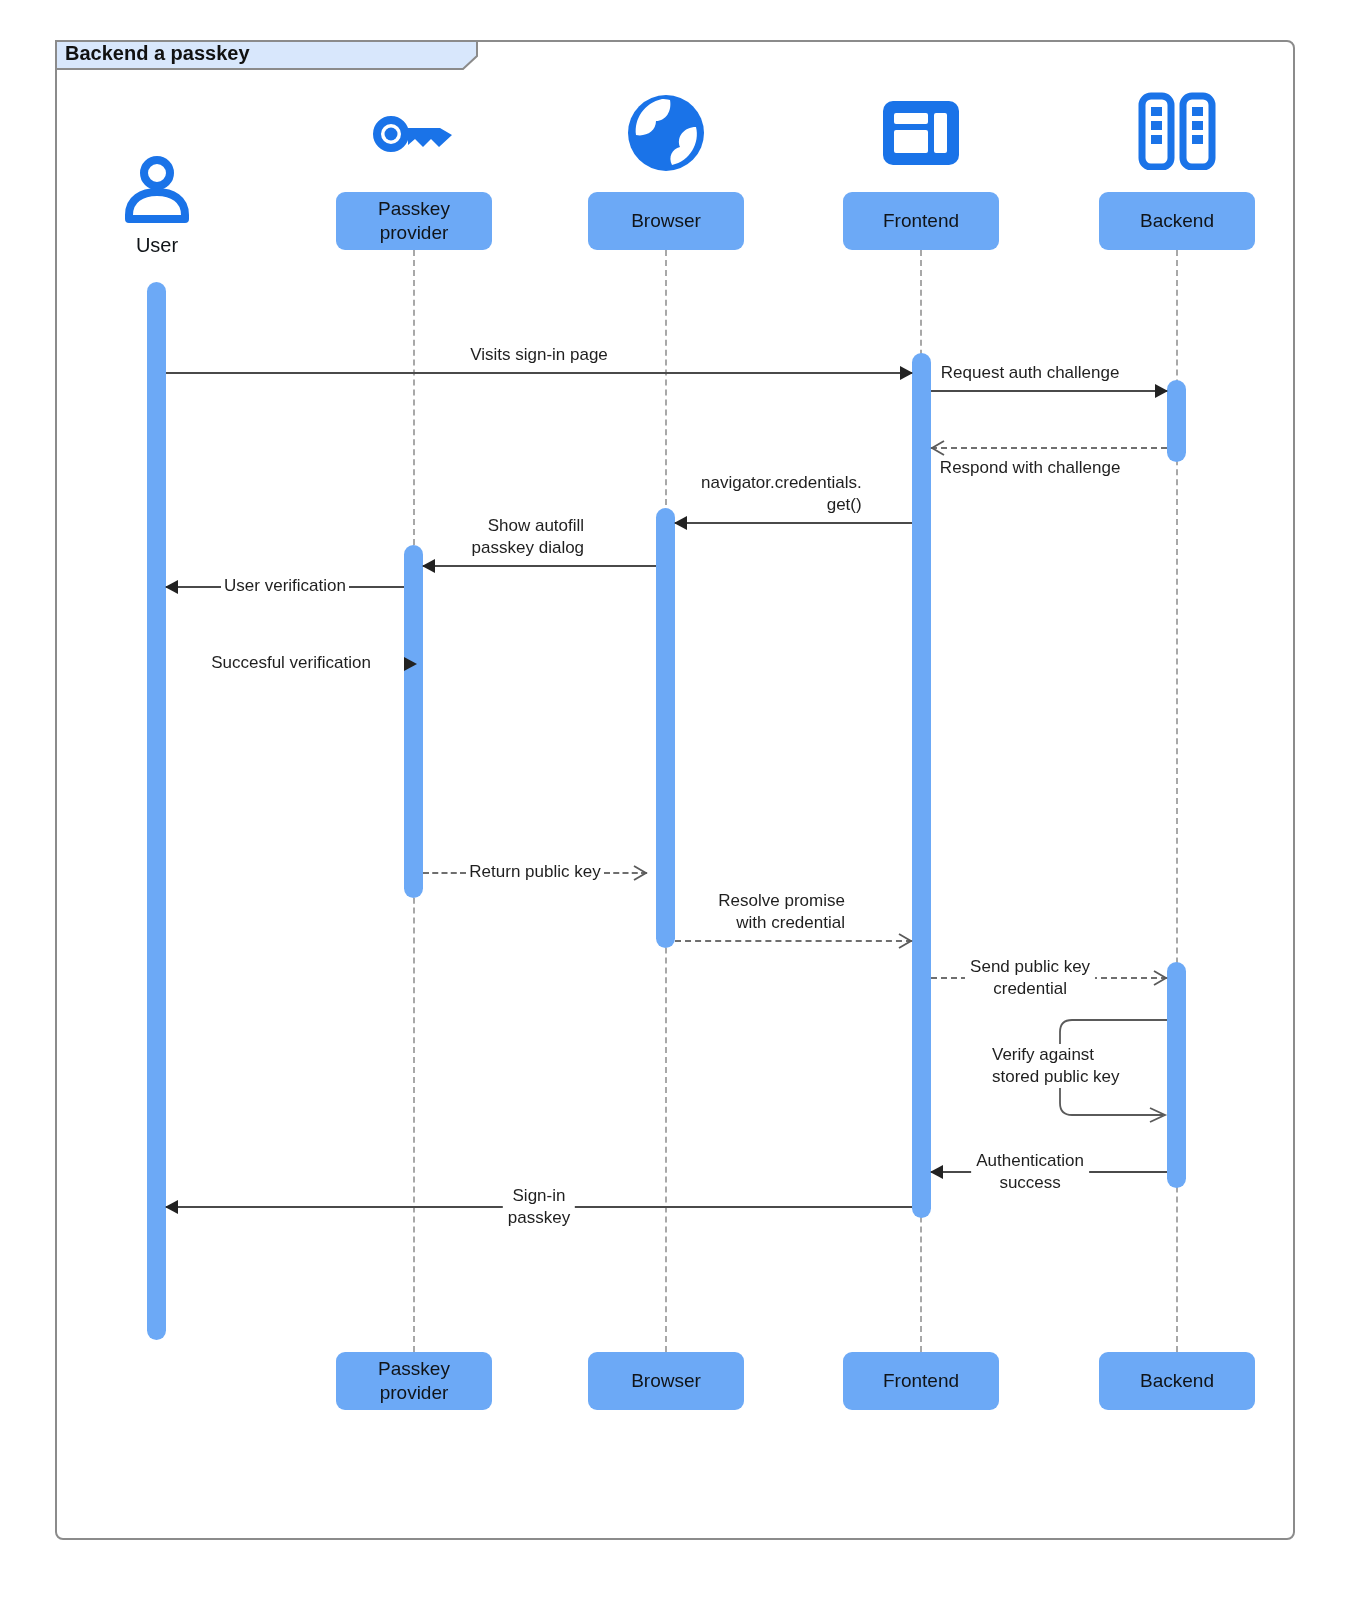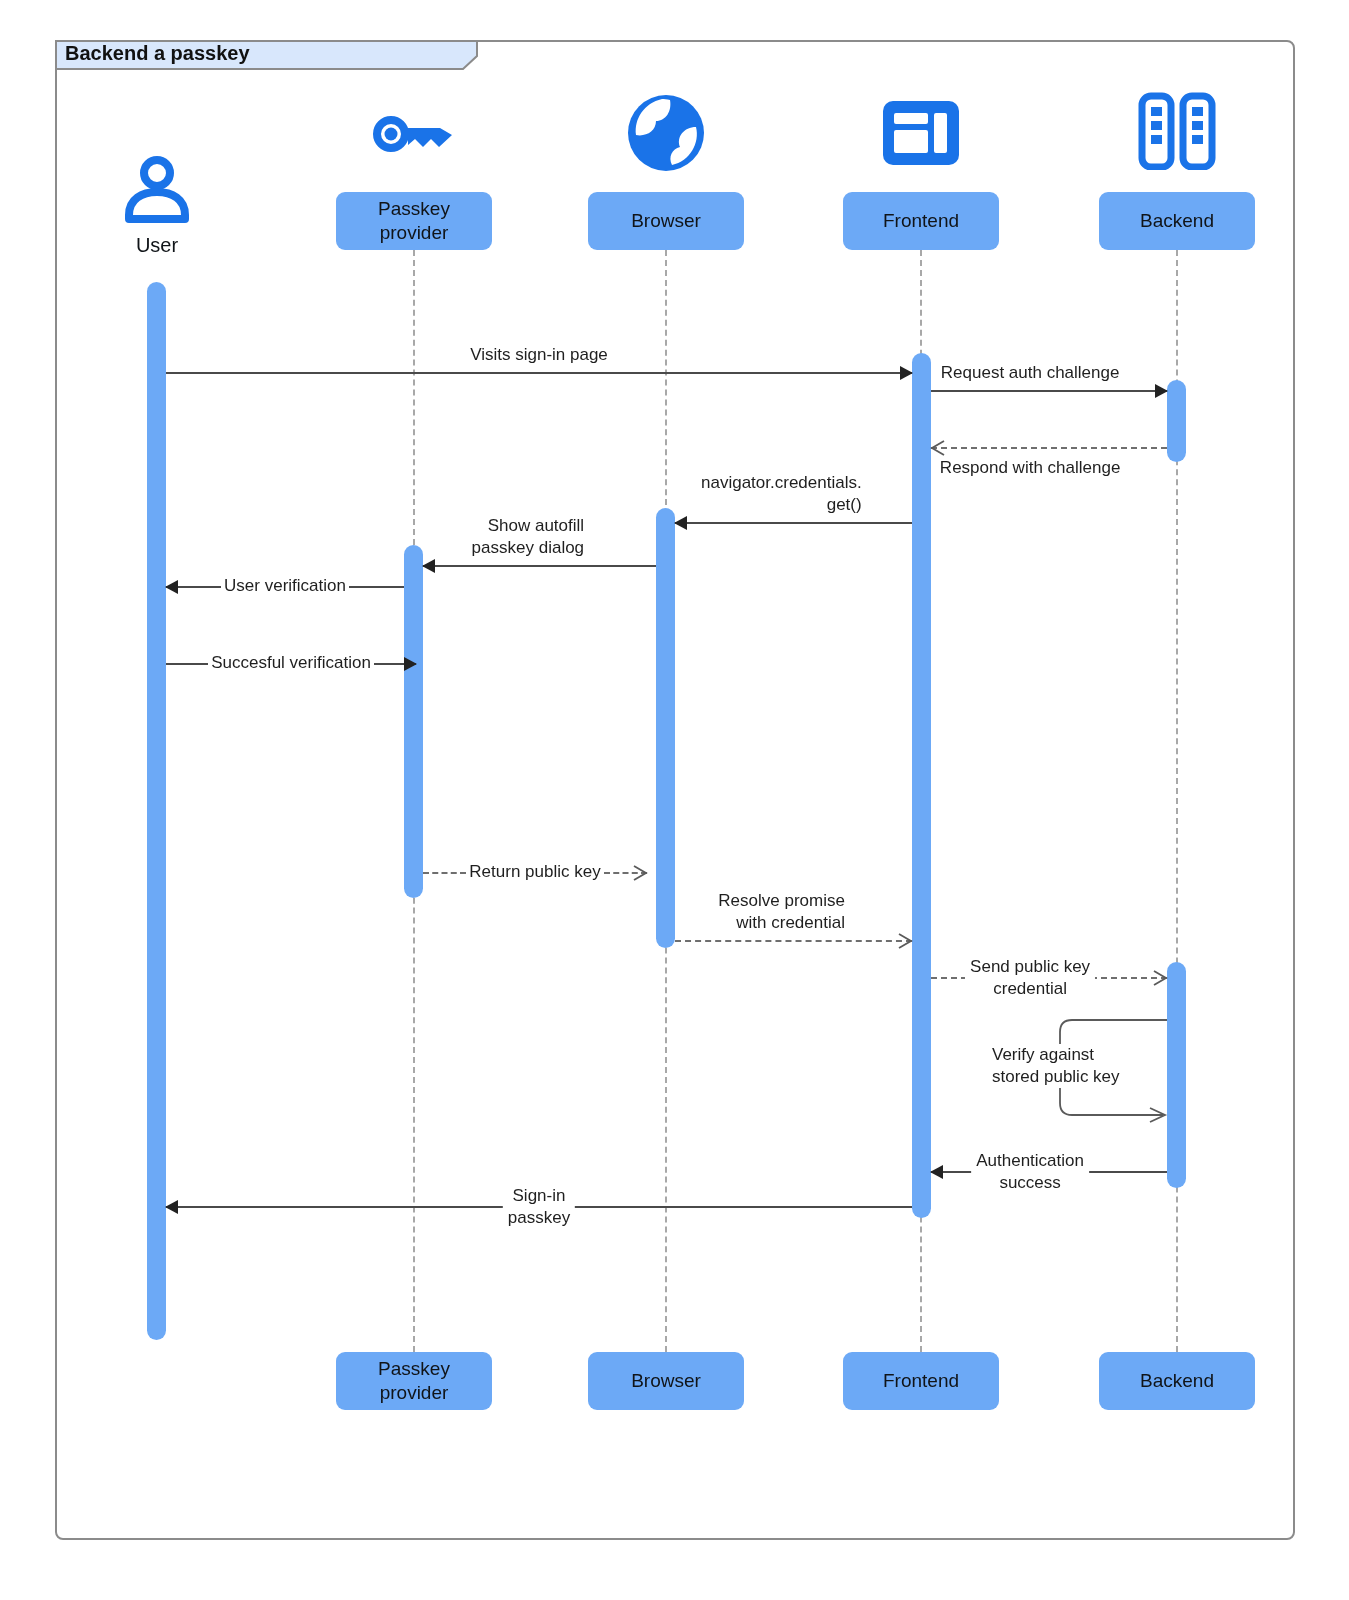--- a/index.html
+++ b/index.html
@@ -66,21 +66,21 @@
   .msg.inline .lbl-in{white-space:nowrap;font-size:17px;color:#1f1f1f;padding:0 3px;transform:translateY(-1px);}
   .msg.inline .head-fill{top:calc(50% - 7px);}
   .msg.inline .head-open{top:calc(50% - 9px);}
 
   .m1{left:166px;top:372px;width:746px;}
   .m2{left:931px;top:390px;width:236px;}
   .m3{left:931px;top:447px;width:236px;}
   .m4{left:675px;top:522px;width:237px;}
   .m5{left:423px;top:565px;width:233px;}
   .m6{left:166px;top:574px;width:238px;}
-  .m7{left:166px;top:651px;width:250px;}
+  .m7{left:166px;top:651px;width:250px;flex-direction:column;}
   .m8{left:423px;top:860px;width:224px;}
   .m9{left:675px;top:940px;width:237px;}
   .m10{left:931px;top:977px;width:236px;}
   .m12{left:931px;top:1171px;width:236px;}
   .m13{left:166px;top:1206px;width:746px;}
 
   .selfloop{position:absolute;left:1050px;top:1012px;z-index:3;}
   .selfloop-lbl{position:absolute;left:992px;top:1044px;width:152px;text-align:left;
     font-size:17px;color:#1f1f1f;line-height:1.3;white-space:pre-line;background:#fff;z-index:4;}
 </style>

